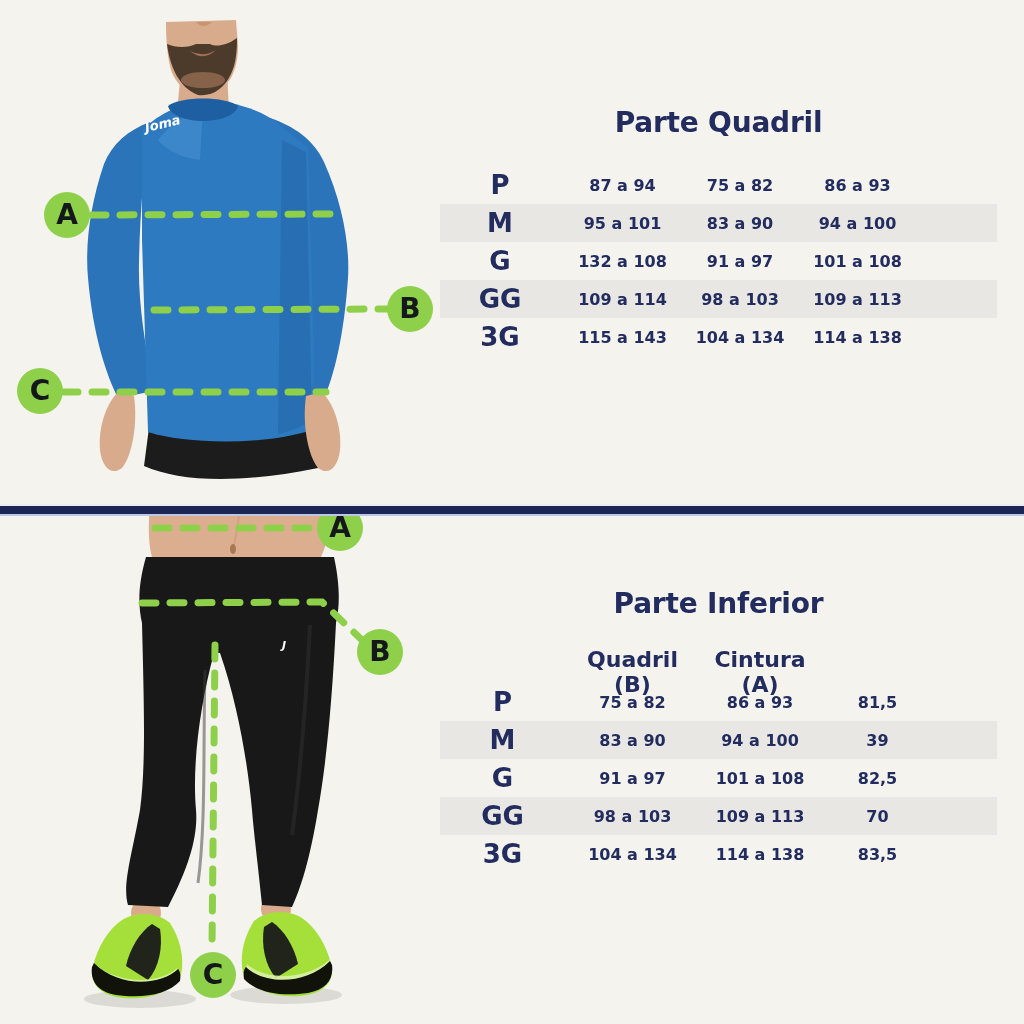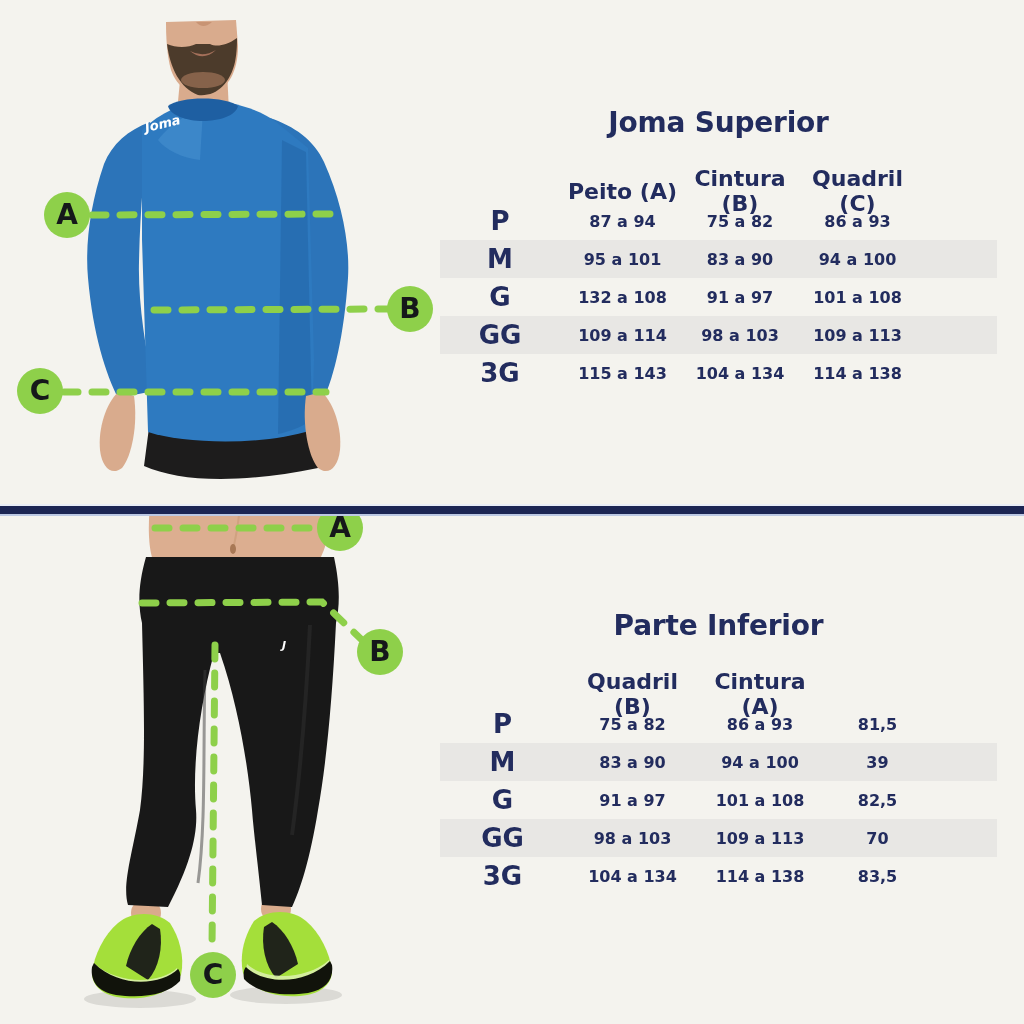--- a/index.html
+++ b/index.html
@@ -22,21 +22,21 @@
     font-size:28px; font-weight:bold; z-index:10; line-height:1;
   }
 
   .divider {
     position:absolute; left:0; top:504px; width:1024px; height:12px; z-index:5;
     background:linear-gradient(#e9edf6 0 2px, #1c2553 2px 10px, #bcc8e3 10px 12px);
   }
 
   .table-block { position:absolute; left:440px; width:557px; z-index:2; }
   .tb-upper { top:100px; }
-  .tb-lower { top:603px; }
+  .tb-lower { top:581px; }
   .table-title {
     height:44px; display:flex; align-items:center; justify-content:center;
     font-size:28px; font-weight:bold; letter-spacing:-0.2px; margin-bottom:22px;
   }
   .trow { display:grid; align-items:center; height:38px; }
   .tb-upper .trow { grid-template-columns:120px 125px 110px 125px 1fr; }
   .tb-lower .trow { grid-template-columns:125px 135px 120px 115px 1fr; }
   .trow.thead { height:36px; }
   .cell { text-align:center; font-weight:bold; font-size:16px; }
   .cell.head { font-size:22px; }
@@ -137,28 +137,21 @@
         <span class="txt">B</span>
       </div>
     <div class="marker" style="left:190px; top:447px;">
         <span class="txt">C</span>
       </div>
   </div>
 
   <div class="divider"></div>
 
   <div class="table-block tb-upper">
-    <div class="table-title">Joma Superior</div>
-    <div class="trow thead">
-      <div class="cell"></div>
-      <div class="cell head">Peito (A)</div>
-      <div class="cell head">Cintura (B)</div>
-      <div class="cell head">Quadril (C)</div>
-      <div class="cell"></div>
-    </div>
+    <div class="table-title">Parte Quadril</div>
     <div class="trow">
       <div class="cell size">P</div>
       <div class="cell">87 a 94</div>
       <div class="cell">75 a 82</div>
       <div class="cell">86 a 93</div>
       <div class="cell"></div>
     </div>
     <div class="trow striped">
       <div class="cell size">M</div>
       <div class="cell">95 a 101</div>

